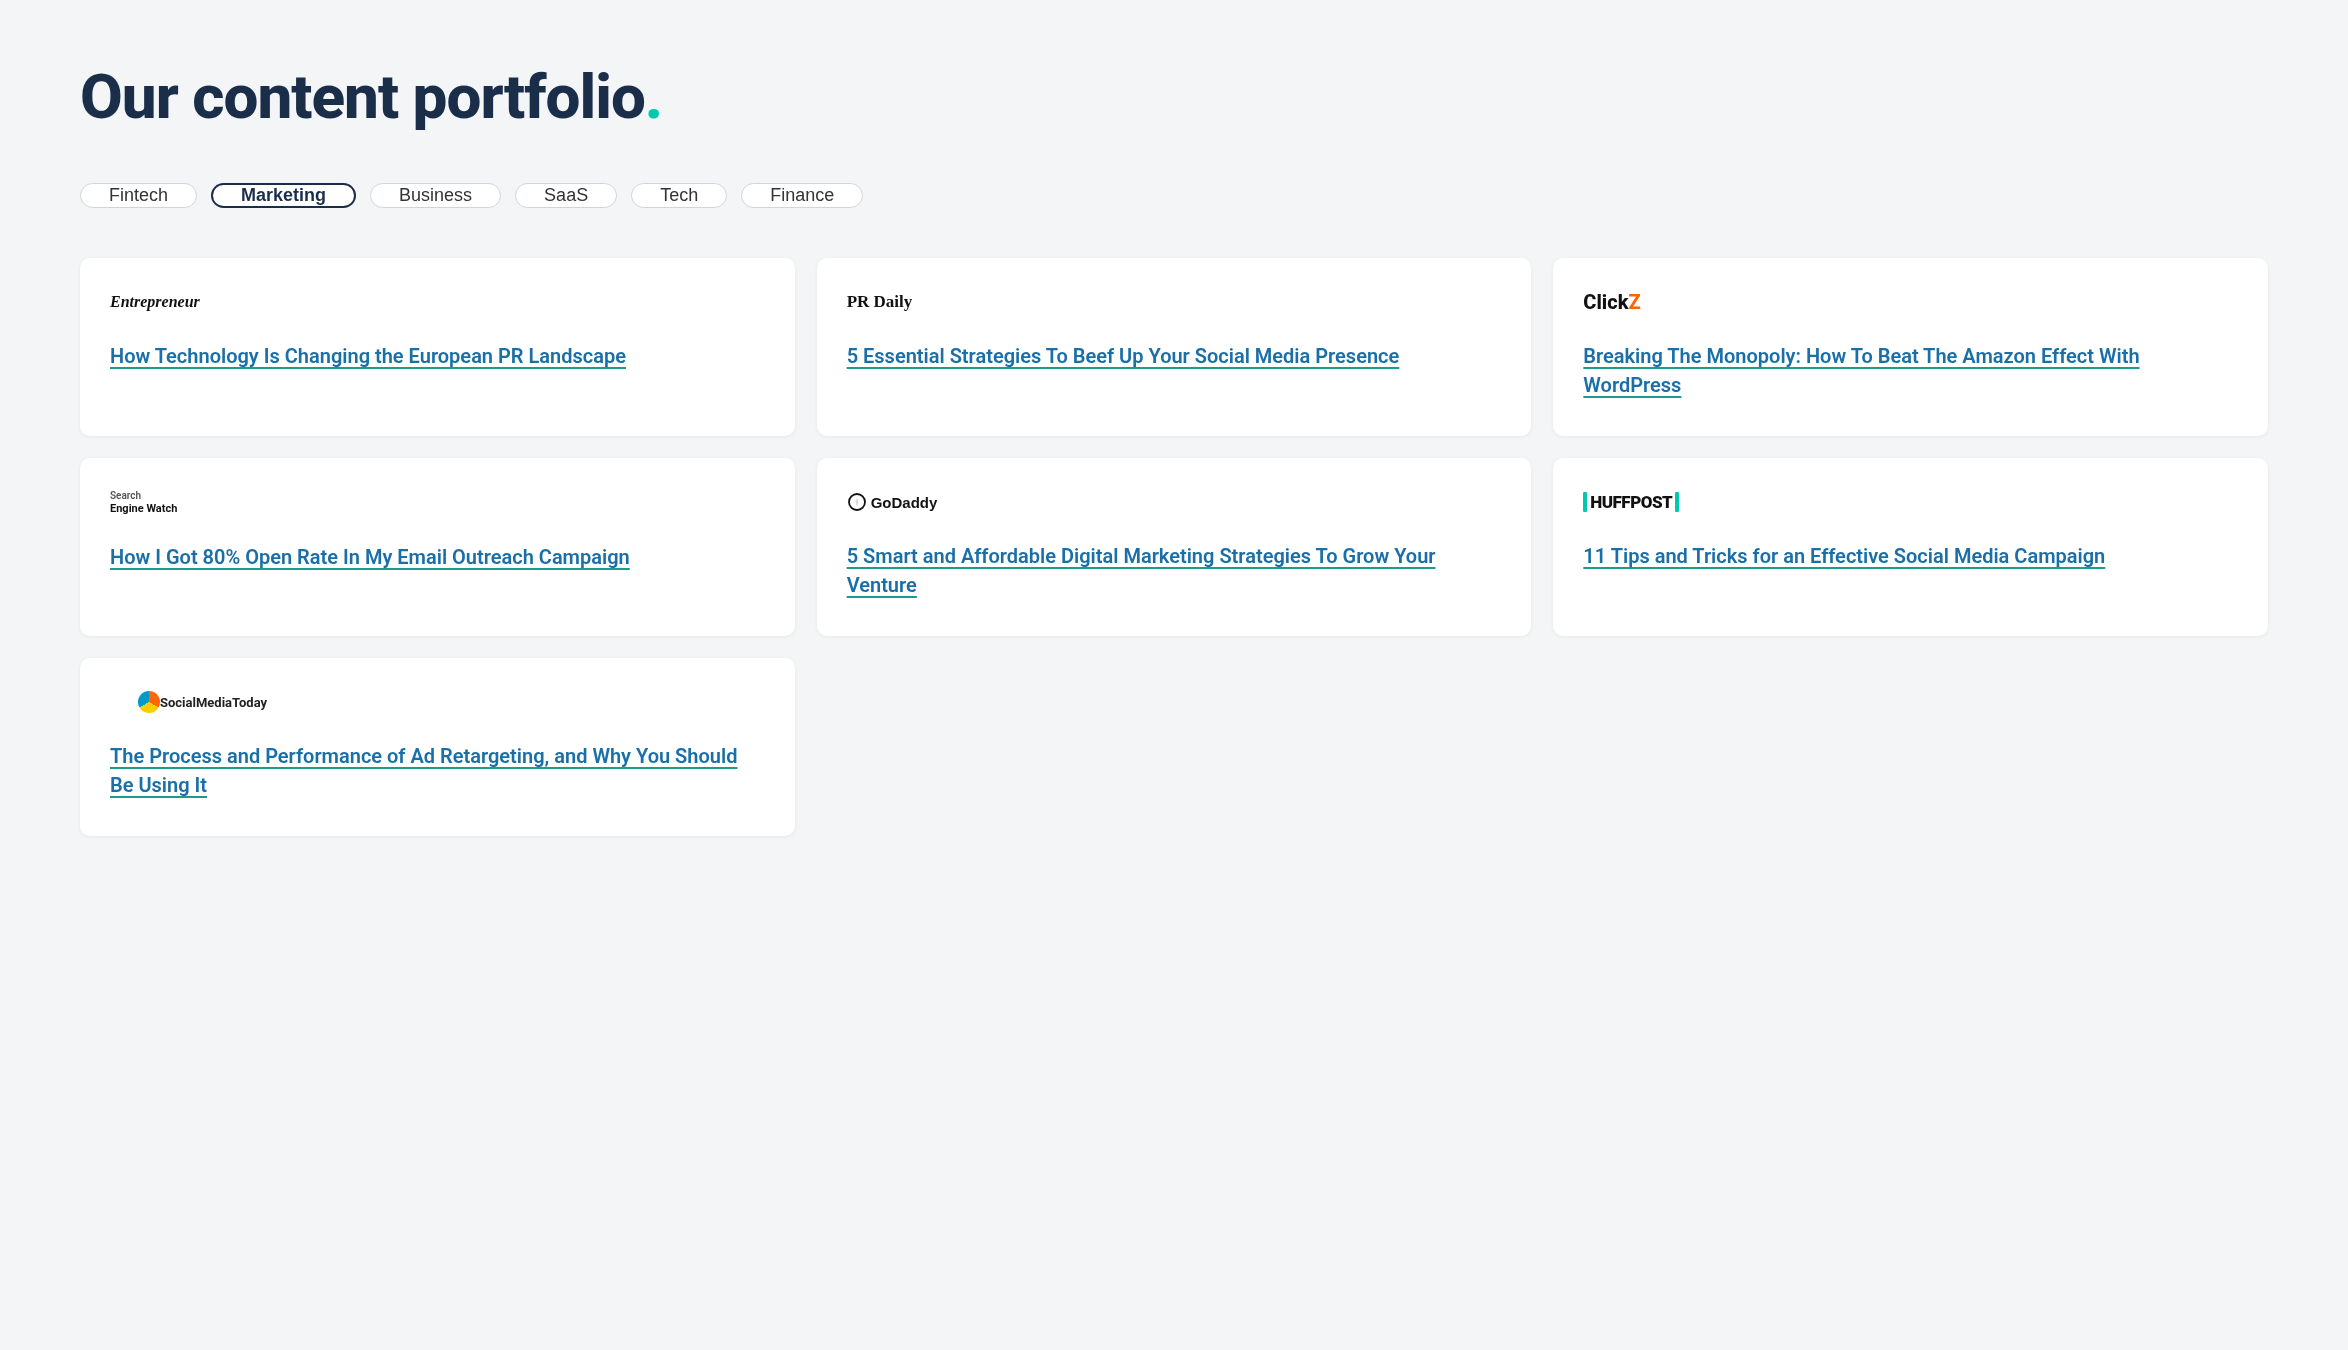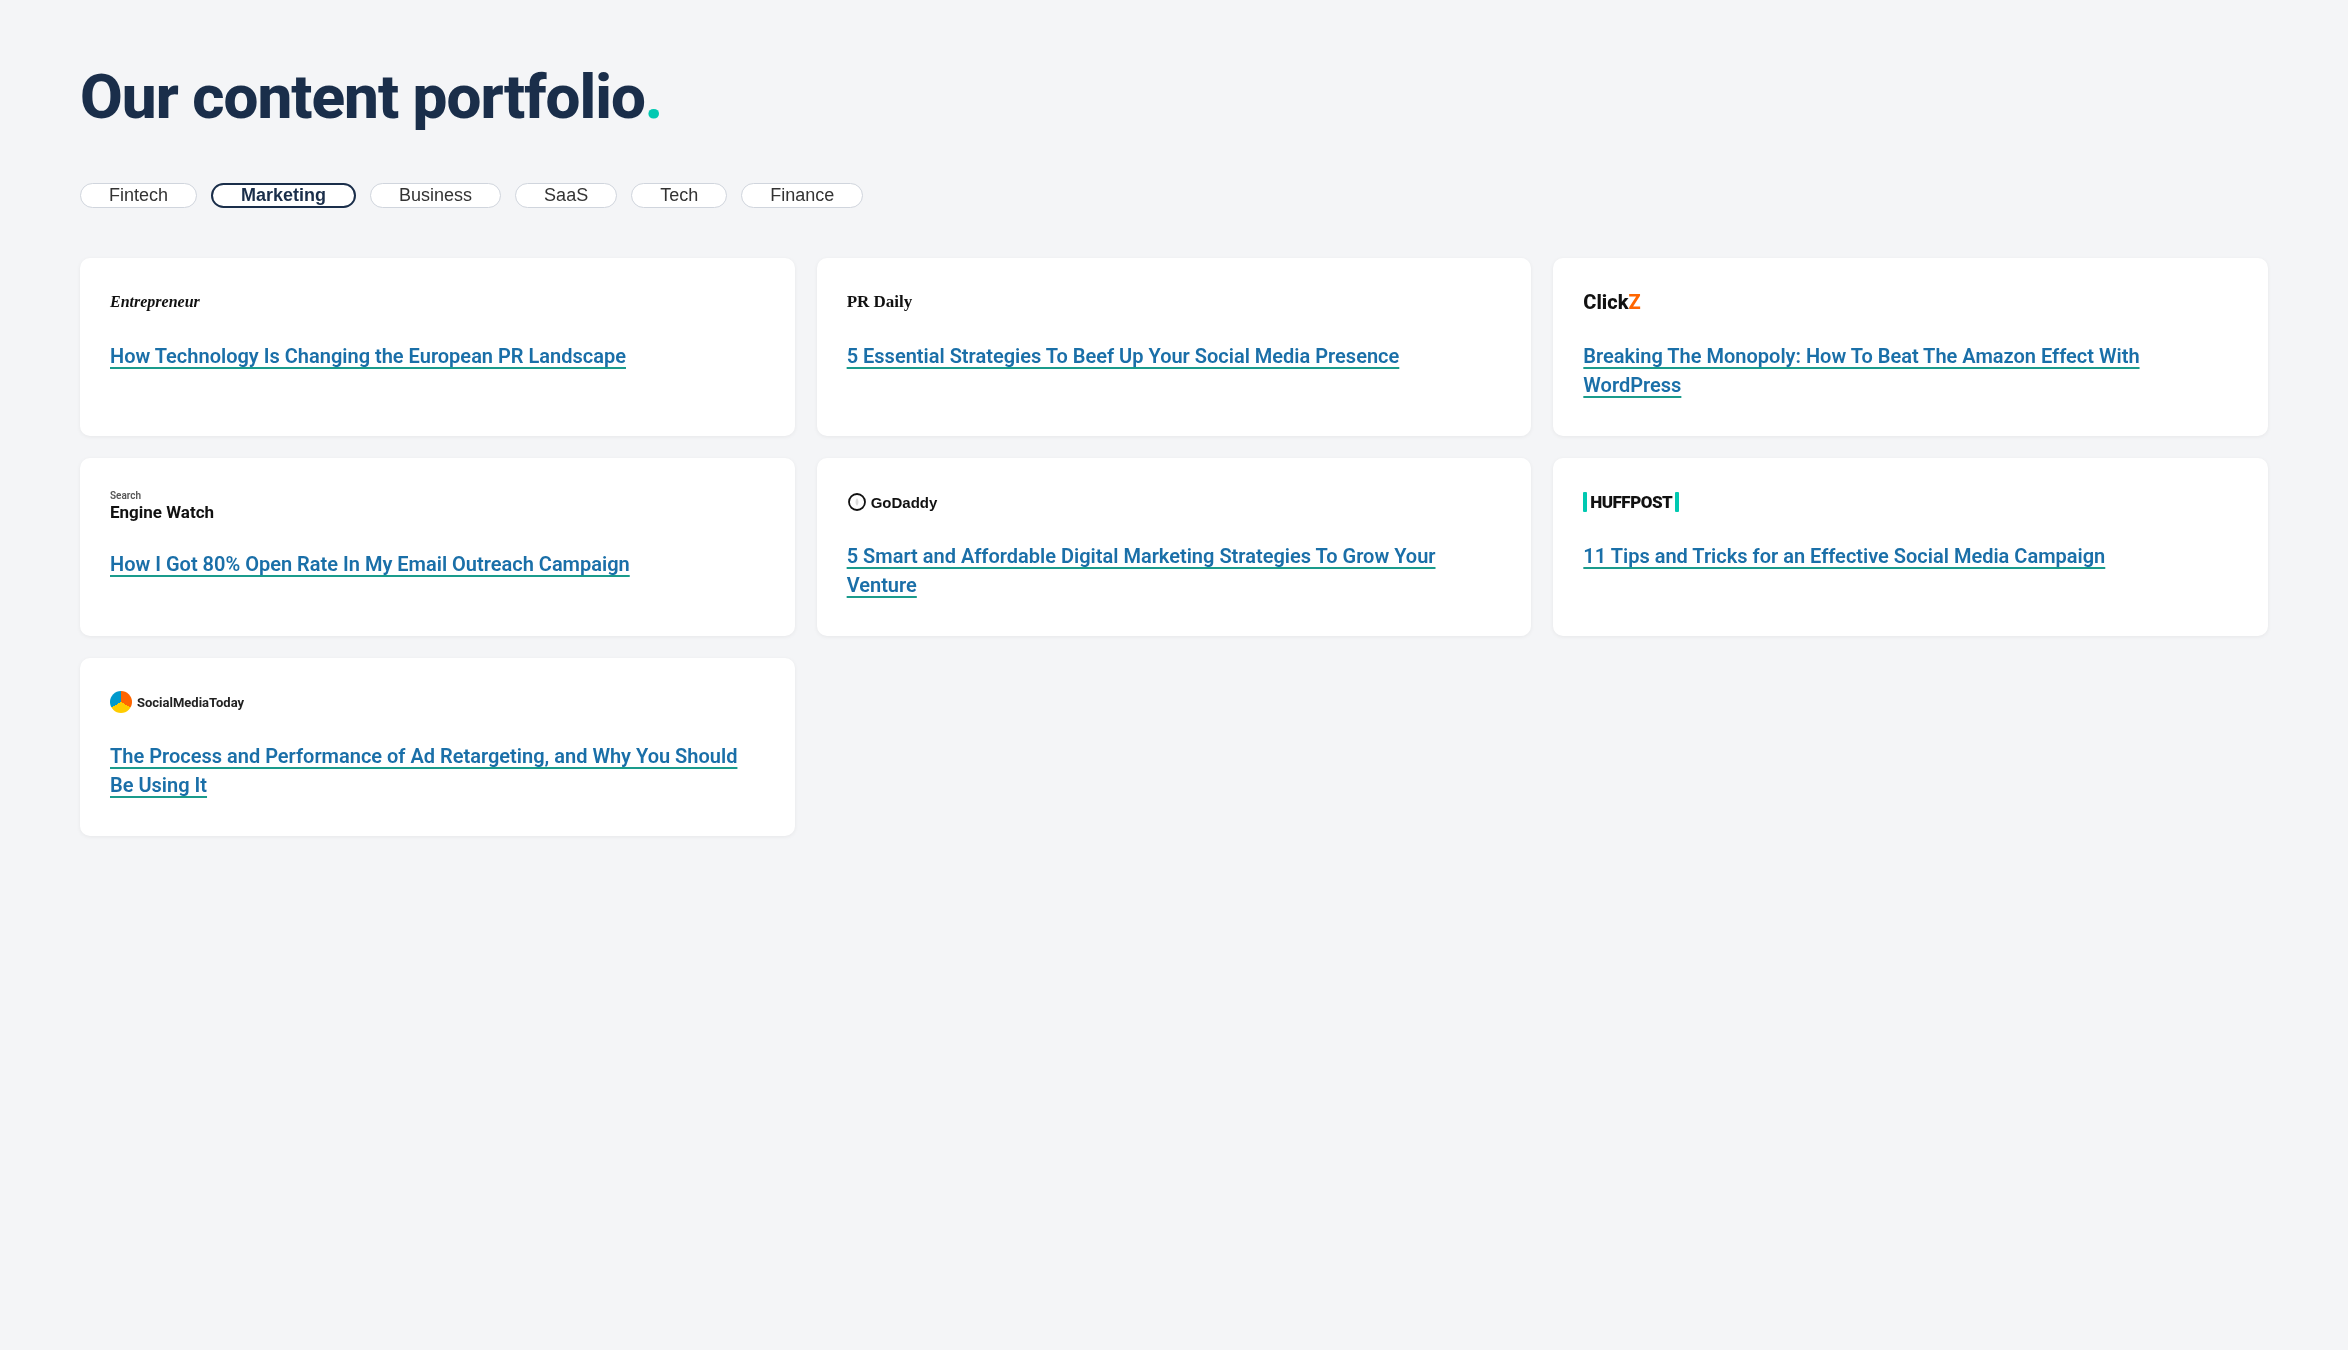--- a/index.html
+++ b/index.html
@@ -92,27 +92,27 @@
     .pub-clickz span { color: #ff6600; }
     .pub-sew {
       font-size: 11px;
       font-weight: 600;
       color: #333;
       line-height: 1.2;
       display: flex;
       flex-direction: column;
     }
     .pub-sew .sew-top { font-size: 10px; color: #555; }
-    .pub-sew .sew-main { font-size: 17px; font-weight: 700; color: #111; }
+    .pub-sew .sew-main { font-size: 11px; font-weight: 700; color: #111; }
 
     
     .smt-logo {
       display: flex;
       align-items: center;
-      gap: 5px;
+      margin-left: 28px;
     }
     .smt-circle {
       width: 22px;
       height: 22px;
       border-radius: 50%;
       background: conic-gradient(#ff6600 0deg 120deg, #ffcc00 120deg 240deg, #0099cc 240deg 360deg);
       flex-shrink: 0;
     }
     .smt-text {
       font-size: 13px;

